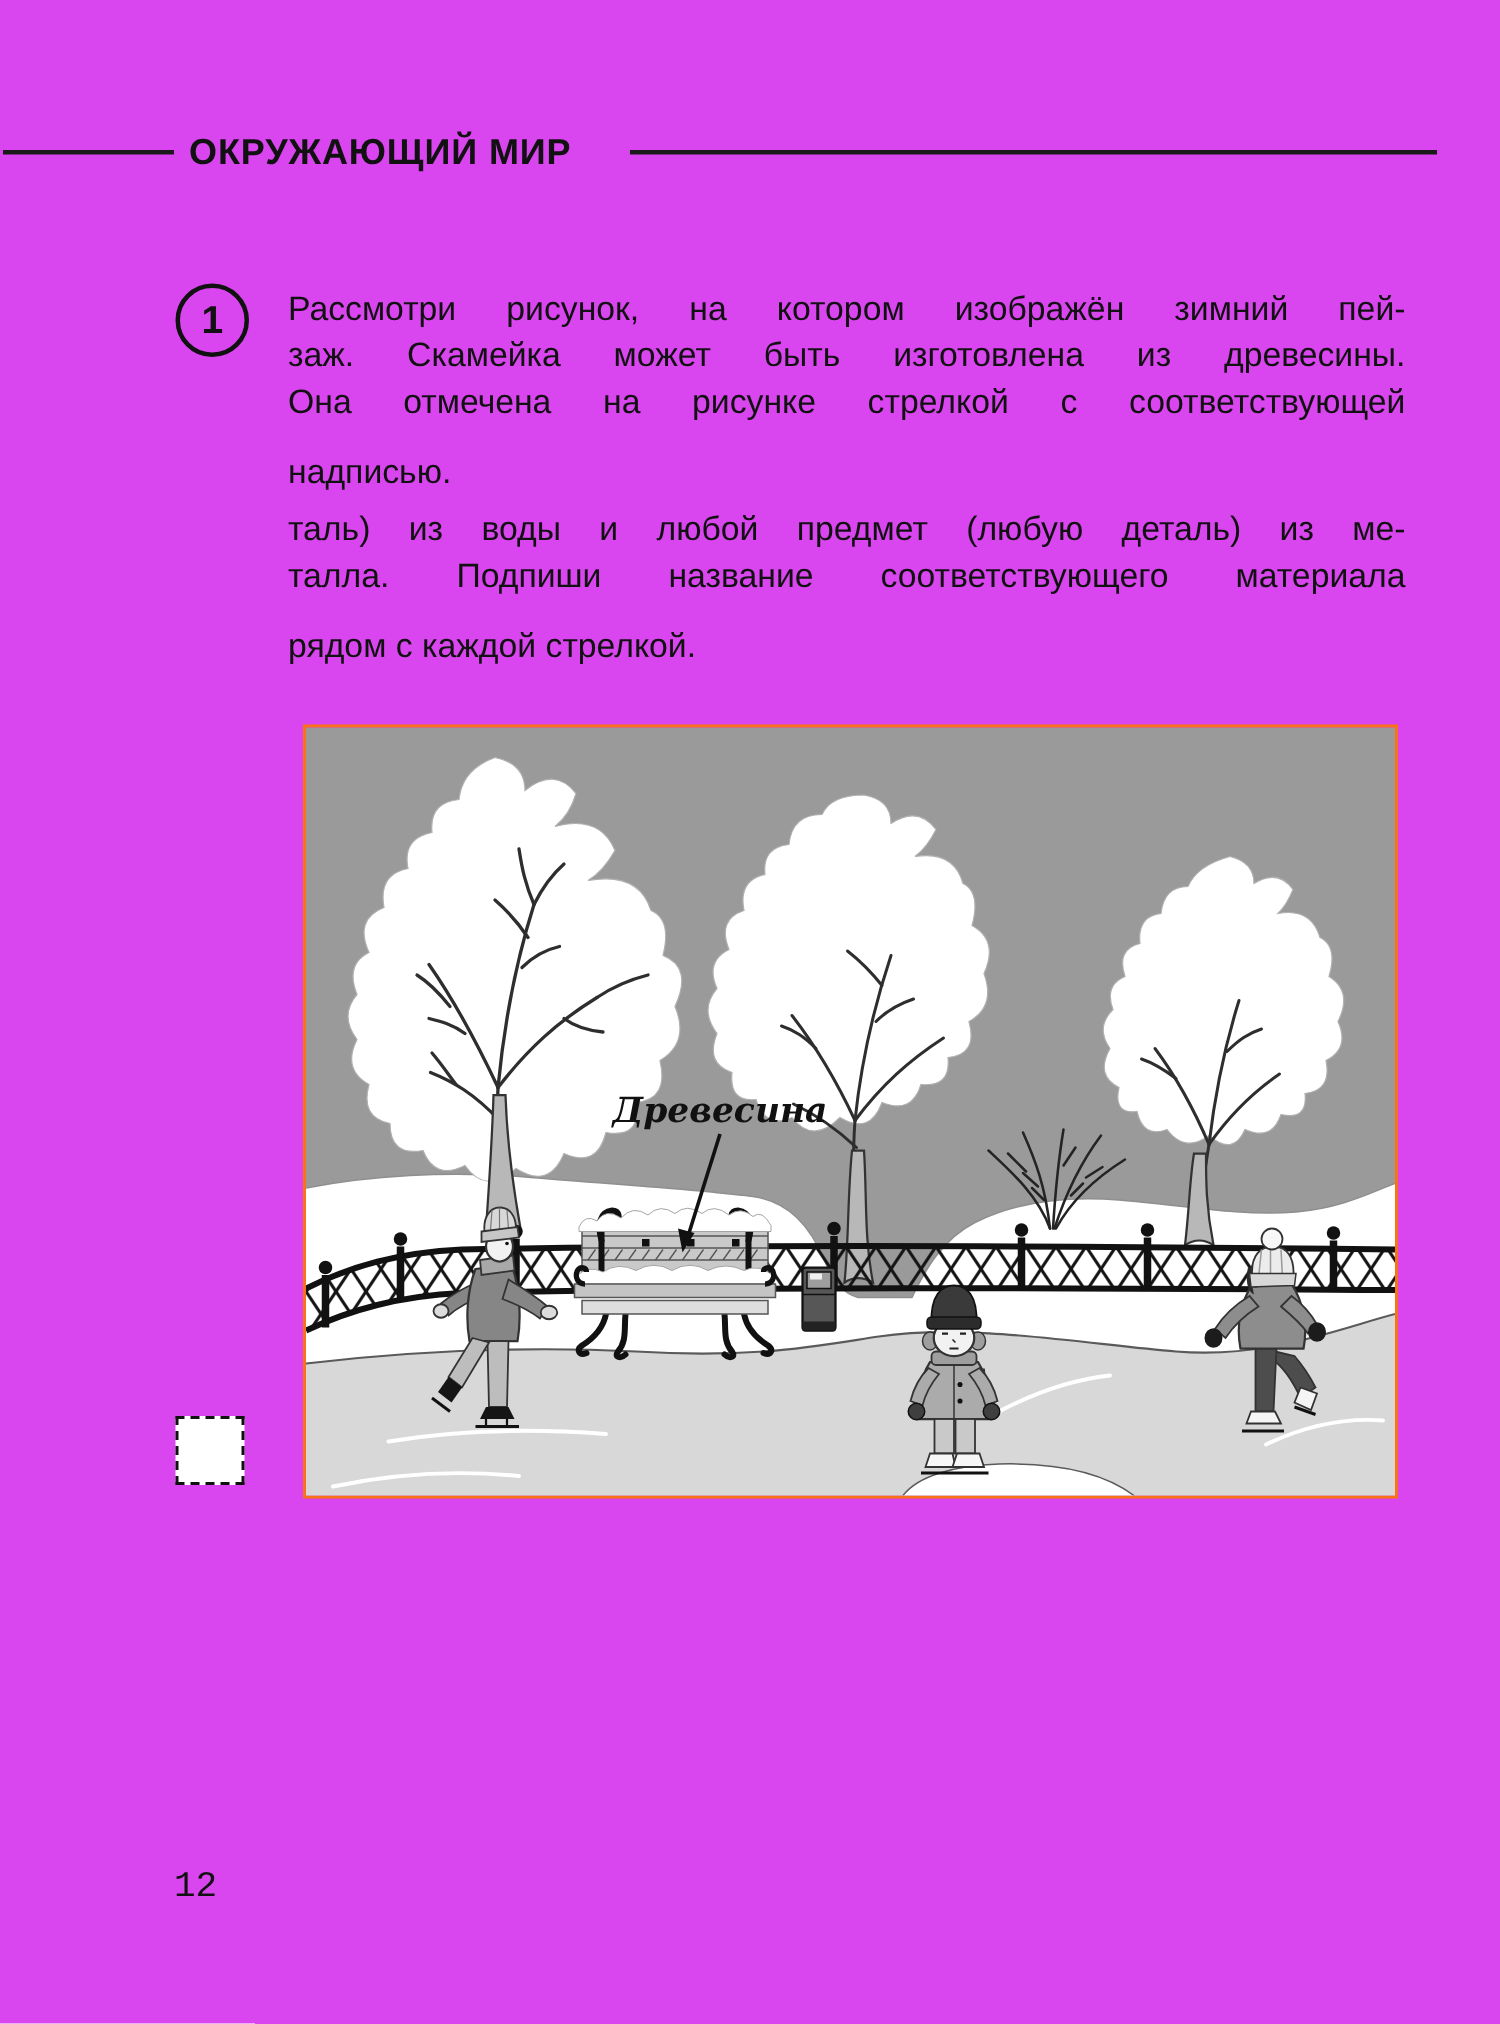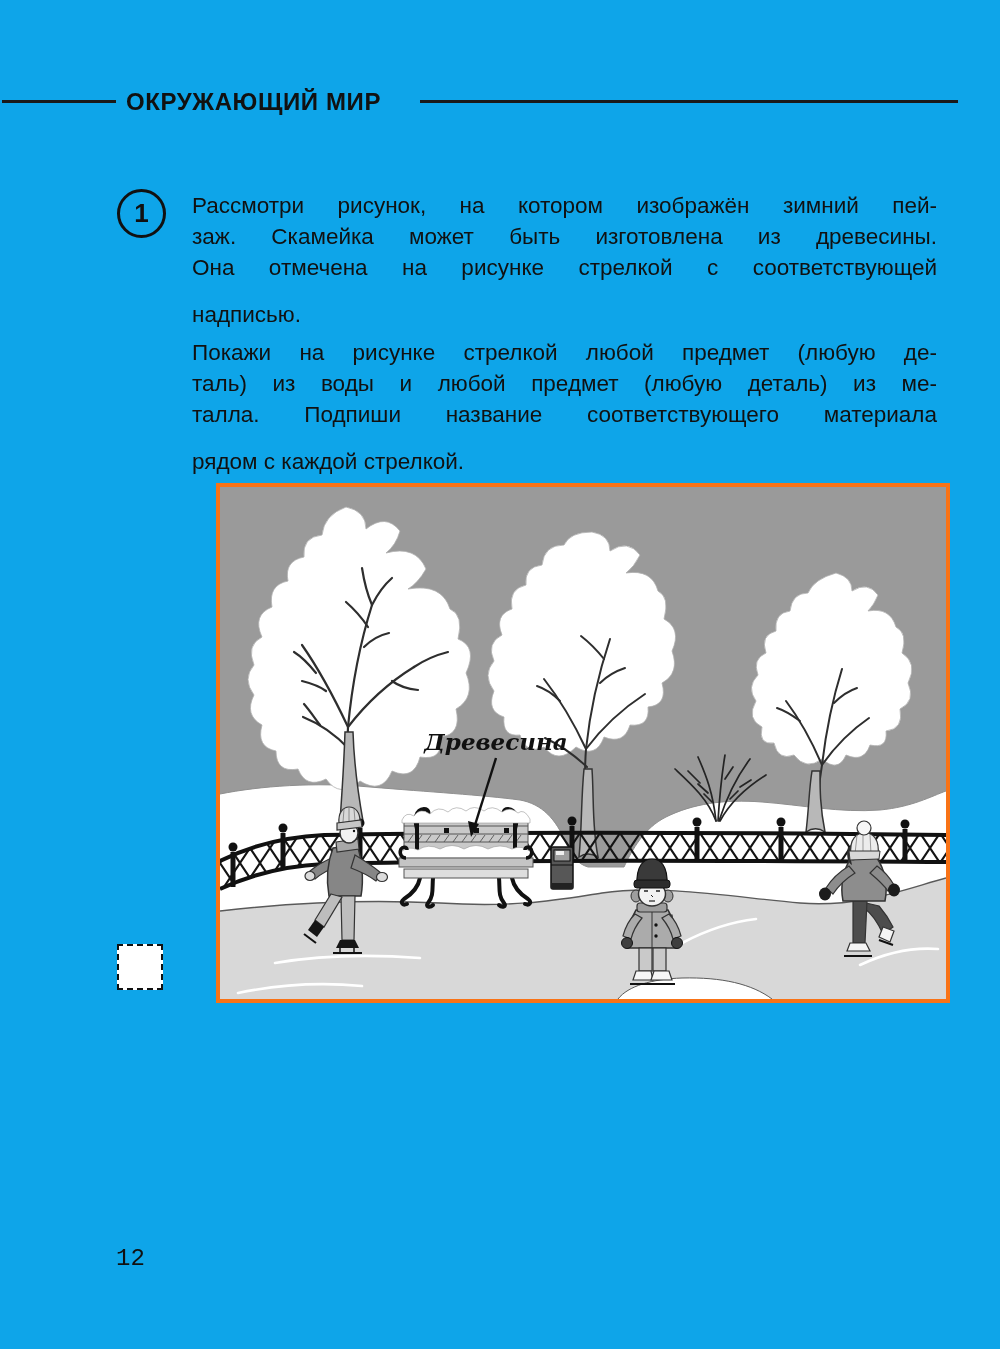--- a/index.html
+++ b/index.html
@@ -1,17 +1,17 @@
 <!DOCTYPE html>
 <html><head>
 <meta charset="utf-8">
 <style>
   html,body { margin:0; padding:0; background:#ffffff; }
   .page {
-    position:relative; width:1000px; height:1349px; background:#0ea5e9;
+    position:relative; width:1000px; height:1349px; background:#d946ef;
     font-family:"Liberation Sans", sans-serif; color:#111; overflow:hidden;
   }
   .hline { position:absolute; height:3px; background:#1a1a1a; }
   .hline.left  { left:2px;  top:100px; width:114px; }
   .hline.right { left:420px; top:100px; width:538px; }
   .header-text {
     position:absolute; left:126px; top:88px;
     font-size:24px; font-weight:bold; letter-spacing:0.6px; white-space:nowrap;
   }
   .variant-title {
@@ -22,22 +22,22 @@
     position:absolute; left:117px; top:189px; width:43px; height:43px;
     border:3px solid #111; border-radius:50%;
     display:flex; align-items:center; justify-content:center;
     font-size:26px; font-weight:bold;
   }
   .task-text { position:absolute; left:192px; top:190px; width:745px; font-size:22.5px; line-height:31px; }
   .para + .para { margin-top:7px; }
   .tline { text-align:justify; text-align-last:justify; }
   .tline.last { text-align-last:left;margin-top:16px; }
   .illustration {
-    position:absolute; left:216px; top:483px; width:726px; height:512px;
-    border:4px solid #f97316; box-sizing:content-box;
+    position:absolute; left:202px; top:483px; width:726px; height:512px;
+    border:2px solid #f97316; box-sizing:content-box;
   }
   .illustration svg { display:block; }
   .answer-box {
     position:absolute; left:117px; top:944px; width:42px; height:42px;
     border:2.5px dashed #111; background:#fff;
   }
   .page-number { position:absolute; left:116px; top:1245px; font-size:24px;font-family:Liberation Mono, monospace; }
 </style>
 </head>
 <body>
@@ -54,21 +54,20 @@
   </div>
 
   <div class="task-text">
     <div class="para">
       <div class="tline">Рассмотри рисунок, на котором изображён зимний пей-</div>
       <div class="tline">заж. Скамейка может быть изготовлена из древесины.</div>
       <div class="tline">Она отмечена на рисунке стрелкой с соответствующей</div>
       <div class="tline last">надписью.</div>
     </div>
     <div class="para">
-      <div class="tline">Покажи на рисунке стрелкой любой предмет (любую де-</div>
       <div class="tline">таль) из воды и любой предмет (любую деталь) из ме-</div>
       <div class="tline">талла. Подпиши название соответствующего материала</div>
       <div class="tline last">рядом с каждой стрелкой.</div>
     </div>
   </div>
 
   <div class="illustration">
     <svg width="726" height="512" viewBox="0 0 726 512" xmlns="http://www.w3.org/2000/svg">
       <defs>
         <pattern id="lat" width="20" height="30" patternUnits="userSpaceOnUse" patternTransform="translate(0,346)">

